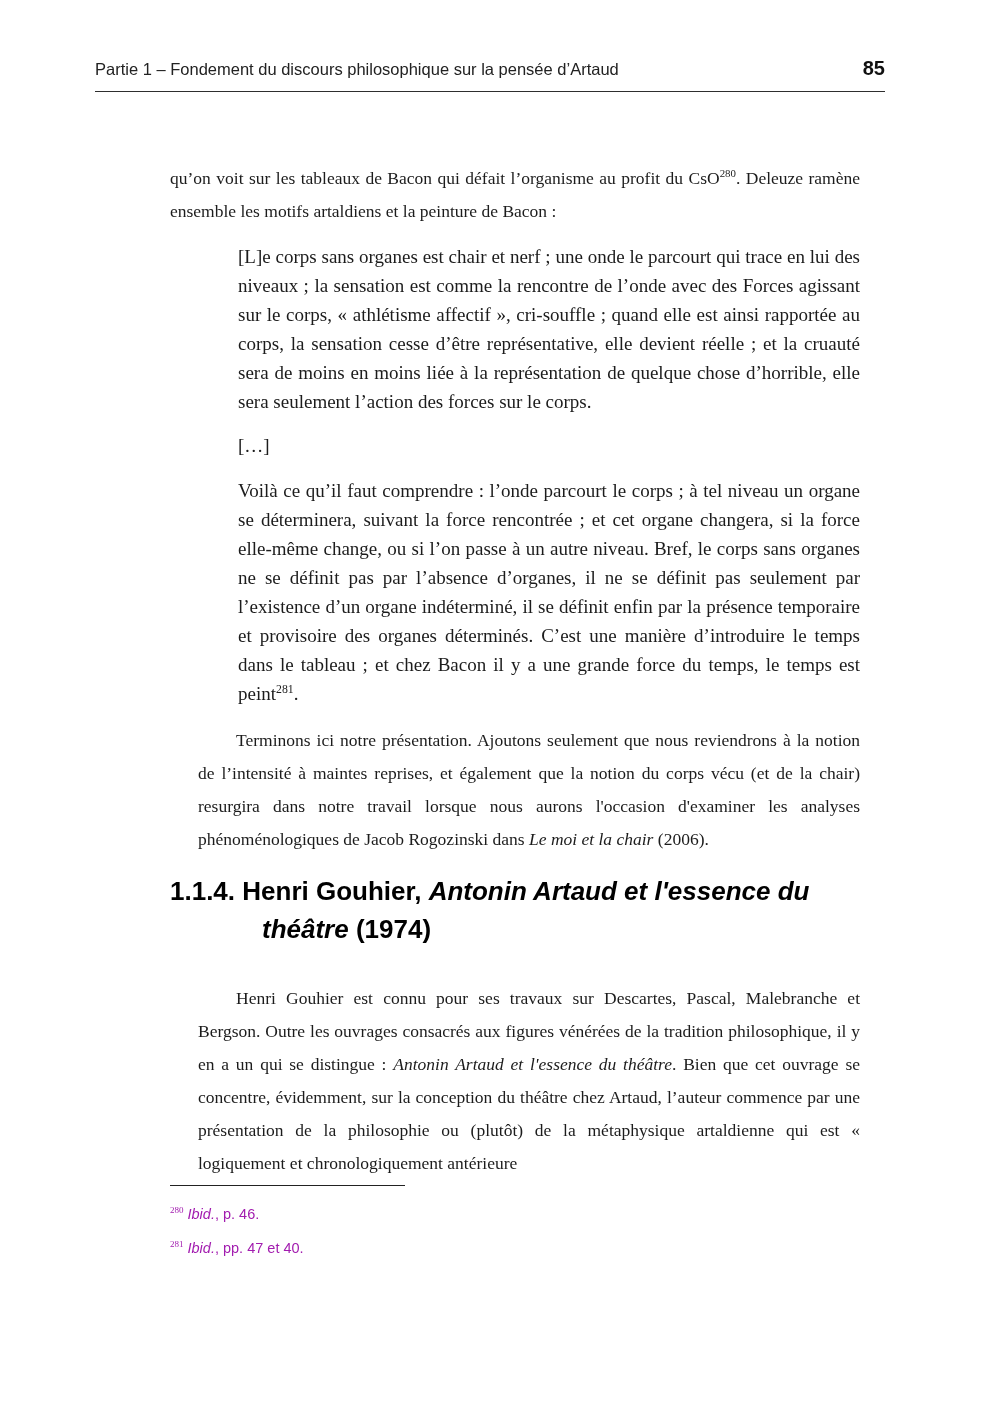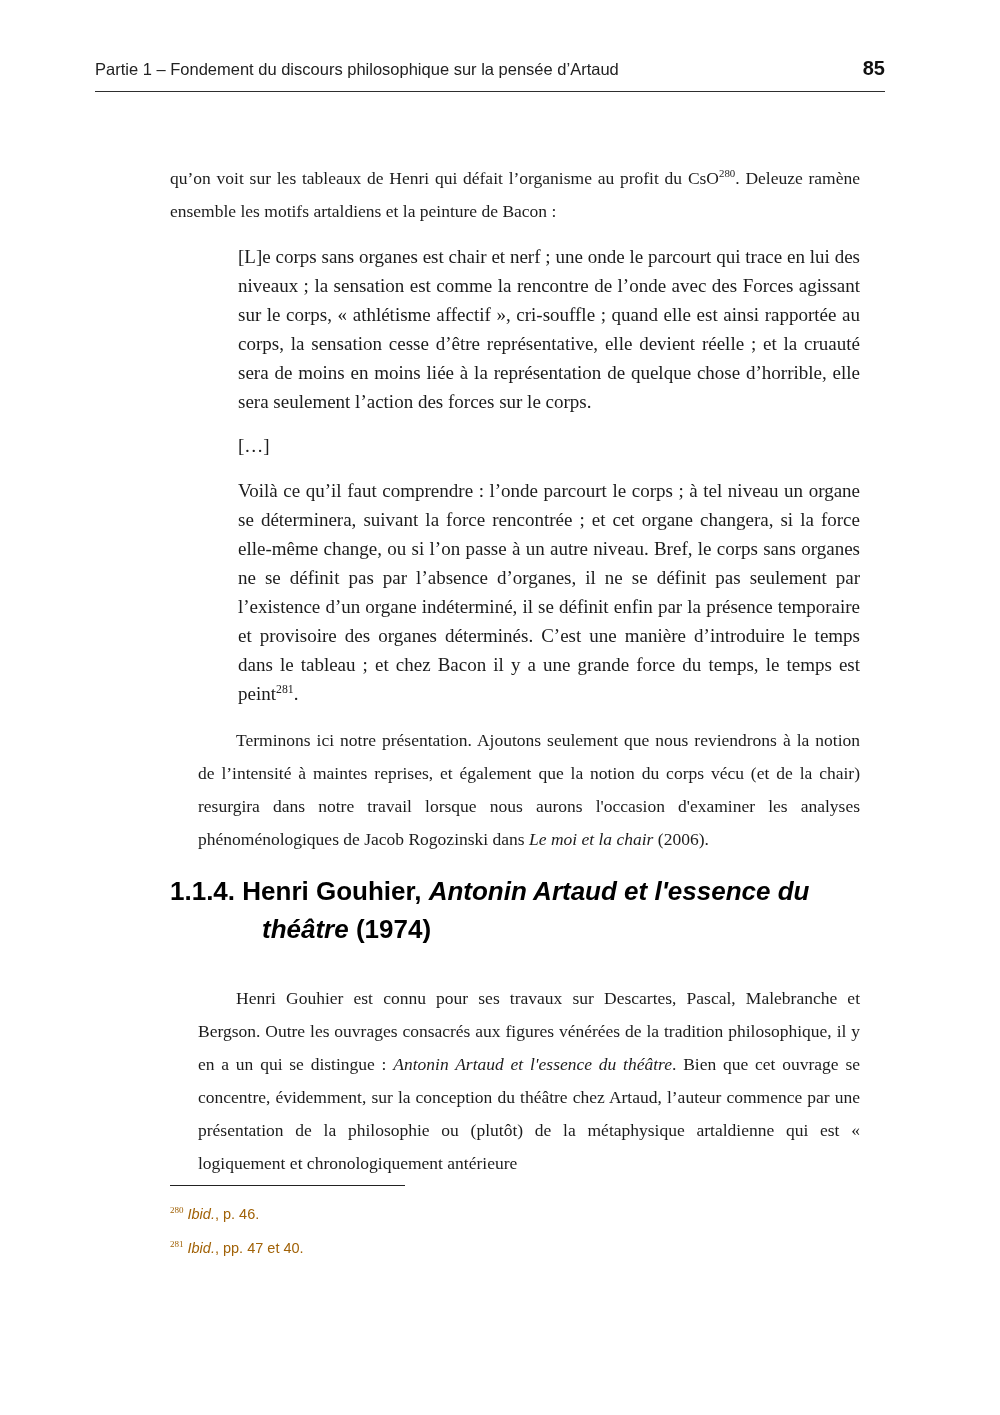--- a/index.html
+++ b/index.html
@@ -86,42 +86,42 @@
   .it { font-style: italic; }
 
   
   .footnotes {
     position: absolute;
     left: 170px;
     top: 1185px;
     width: 690px;
     font-family: "Liberation Sans", sans-serif;
     font-size: 14.5px;
-    color: #a16207;
+    color: #a21caf;
   }
   .footnote-rule {
     width: 235px;
     border-top: 1.4px solid #222;
     margin-bottom: 18px;
   }
   .footnote { margin-bottom: 14px; line-height: 20px; }
 </style>
 </head>
 <body>
 
 <div class="page">
 
   <header class="page-header">
     <span class="header-title">Partie 1 – Fondement du discours philosophique sur la pensée d’Artaud</span>
     <span class="header-page-number">85</span>
   </header>
 
   <main class="content">
 
-    <p class="body-par"><span>qu’on voit sur les tableaux de Henri qui défait l’organisme au profit du CsO</span><sup>280</sup><span>. Deleuze ramène ensemble les motifs artaldiens et la peinture de Bacon :</span></p>
+    <p class="body-par"><span>qu’on voit sur les tableaux de Bacon qui défait l’organisme au profit du CsO</span><sup>280</sup><span>. Deleuze ramène ensemble les motifs artaldiens et la peinture de Bacon :</span></p>
 
     <blockquote class="quote"><span>[L]e corps sans organes est chair et nerf ; une onde le parcourt qui trace en lui des niveaux ; la sensation est comme la rencontre de l’onde avec des Forces agissant sur le corps, « athlétisme affectif », cri-souffle ; quand elle est ainsi rapportée au corps, la sensation cesse d’être représentative, elle devient réelle ; et la cruauté sera de moins en moins liée à la représentation de quelque chose d’horrible, elle sera seulement l’action des forces sur le corps.</span></blockquote>
 
     <p class="quote ellipsis"><span>[…]</span></p>
 
     <blockquote class="quote"><span>Voilà ce qu’il faut comprendre : l’onde parcourt le corps ; à tel niveau un organe se déterminera, suivant la force rencontrée ; et cet organe changera, si la force elle-même change, ou si l’on passe à un autre niveau. Bref, le corps sans organes ne se définit pas par l’absence d’organes, il ne se définit pas seulement par l’existence d’un organe indéterminé, il se définit enfin par la présence temporaire et provisoire des organes déterminés. C’est une manière d’introduire le temps dans le tableau ; et chez Bacon il y a une grande force du temps, le temps est peint</span><sup>281</sup><span>.</span></blockquote>
 
     <p class="body-par indent"><span>Terminons ici notre présentation. Ajoutons seulement que nous reviendrons à la notion de l’intensité à maintes reprises, et également que la notion du corps vécu (et de la chair) resurgira dans notre travail lorsque nous aurons l'occasion d'examiner les analyses phénoménologiques de Jacob Rogozinski dans </span><span class="it">Le moi et la chair</span><span> (2006).</span></p>
 
     <h2 class="section-heading"><span>1.1.4. Henri Gouhier, </span><span class="it">Antonin Artaud et l'essence du théâtre</span><span> (1974)</span></h2>

